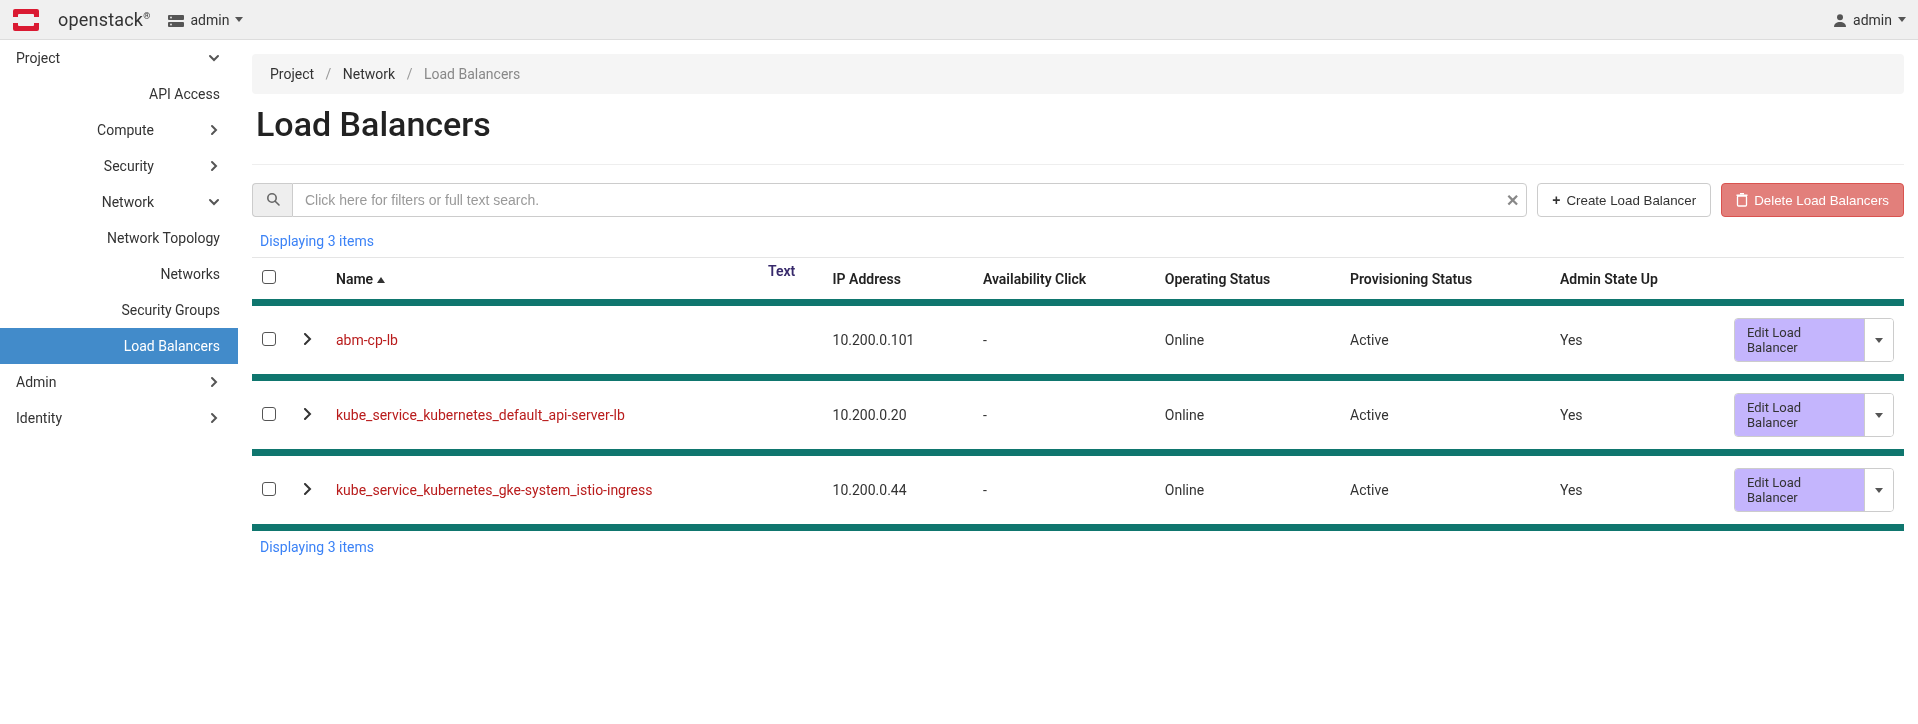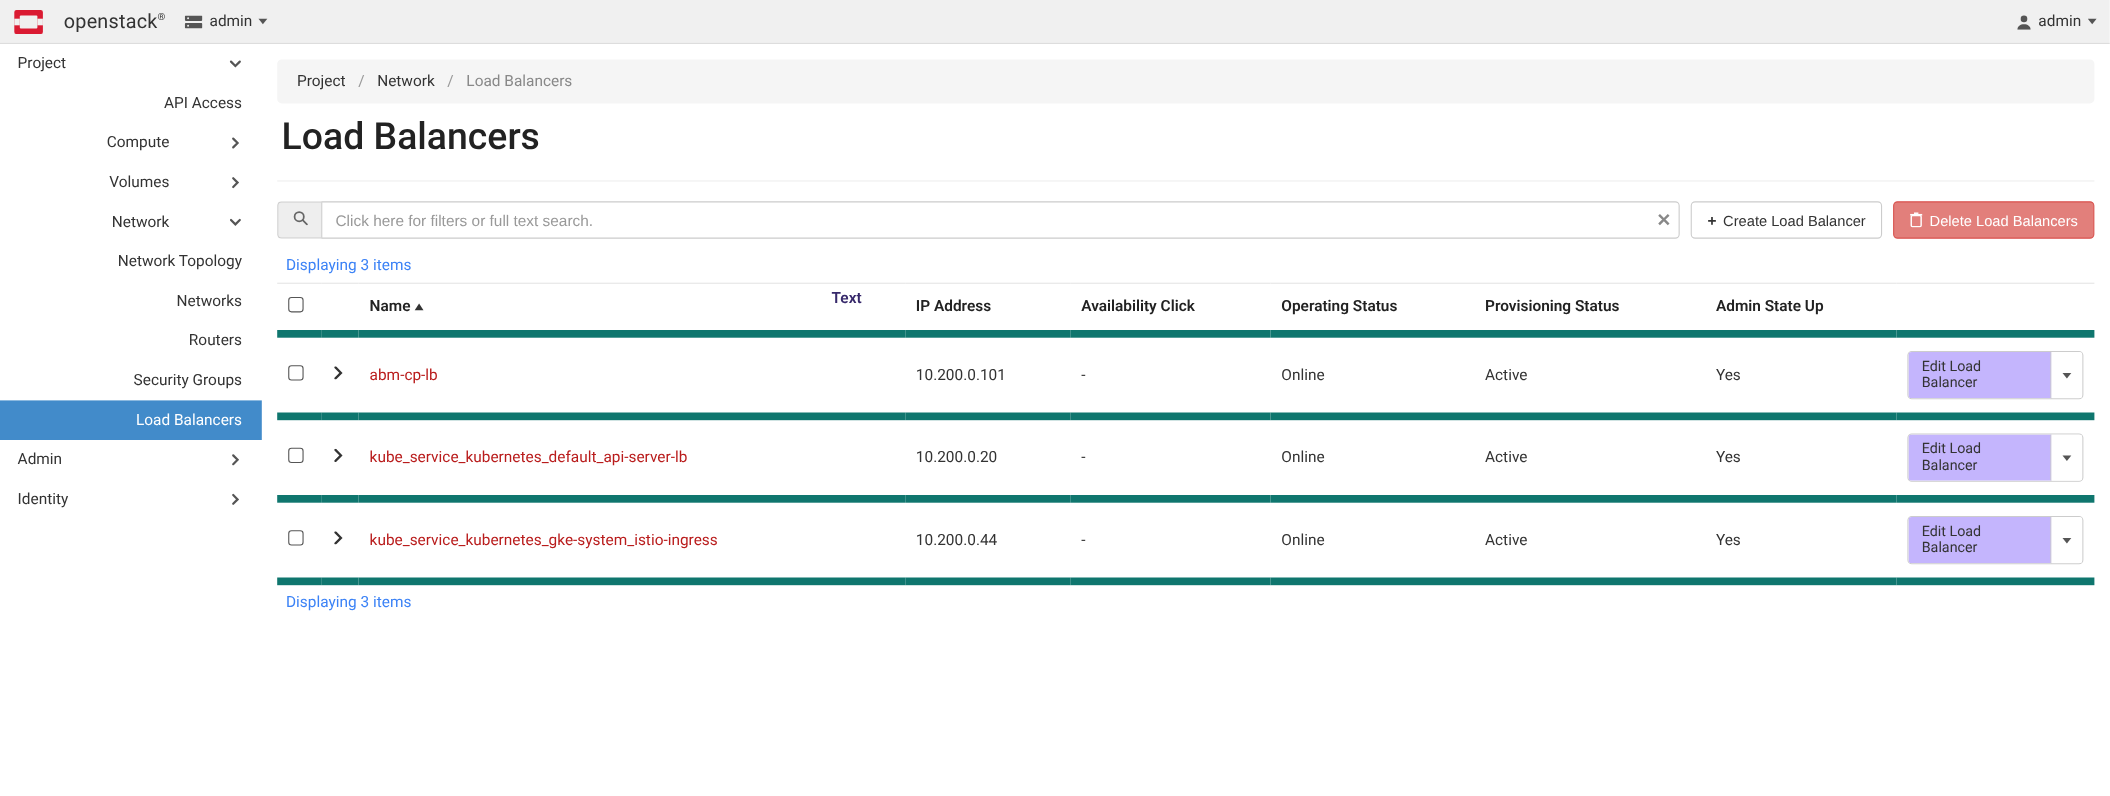--- a/index.html
+++ b/index.html
@@ -128,40 +128,39 @@
     <div class="nav-row sub">
       <span class="lbl" style="text-align:right;padding-right:52px;">Compute</span>
       <span class="chev">
           <svg width="14" height="14" viewBox="0 0 14 14">
             <path d="M5 3l4 4-4 4" stroke="#555" stroke-width="2" fill="none" stroke-linecap="round"></path>
           </svg>
         </span>
     </div>
 
     <div class="nav-row sub">
-      <span class="lbl" style="text-align:right;padding-right:52px;">Volumes</span>
+      <span class="lbl" style="text-align:right;padding-right:52px;">Security</span>
       <span class="chev">
           <svg width="14" height="14" viewBox="0 0 14 14">
             <path d="M5 3l4 4-4 4" stroke="#555" stroke-width="2" fill="none" stroke-linecap="round"></path>
           </svg>
         </span>
     </div>
 
     <div class="nav-row sub">
       <span class="lbl" style="text-align:right;padding-right:52px;">Network</span>
       <span class="chev">
           <svg width="14" height="14" viewBox="0 0 14 14">
             <path d="M3 5l4 4 4-4" stroke="#555" stroke-width="2" fill="none" stroke-linecap="round"></path>
           </svg>
         </span>
     </div>
 
     <div class="nav-item l2">Network Topology</div>
     <div class="nav-item l2">Networks</div>
-    <div class="nav-item l2">Routers</div>
     <div class="nav-item l2">Security Groups</div>
     <div class="nav-item l2 active">Load Balancers</div>
 
     <div class="nav-row">
       <span class="lbl">Admin</span>
       <span class="chev">
           <svg width="14" height="14" viewBox="0 0 14 14">
             <path d="M5 3l4 4-4 4" stroke="#555" stroke-width="2" fill="none" stroke-linecap="round"></path>
           </svg>
         </span>
@@ -211,21 +210,21 @@
               <rect x="0.5" y="1.5" width="11" height="1.5" fill="#fff"></rect>
               <rect x="4" y="0" width="4" height="1.5" fill="#fff"></rect>
             </svg></span>
         <span>Delete Load Balancers</span>
       </button>
     </div>
 
     <div class="display-count">Displaying 3 items</div>
 
     <div style="position:relative;">
-      <span class="stray-text" style="left:504px; top:6px;">Text</span>
+      <span class="stray-text" style="left:516px; top:6px;">Text</span>
       <table class="table">
         <thead>
           <tr>
             <th class="col-check"><span class="checkbox"></span></th>
             <th class="col-expand"></th>
             <th class="name-col"><span>Name</span><span class="sort-caret"></span></th>
             <th>IP Address</th>
             <th>Availability Click</th>
             <th>Operating Status</th>
             <th>Provisioning Status</th>

